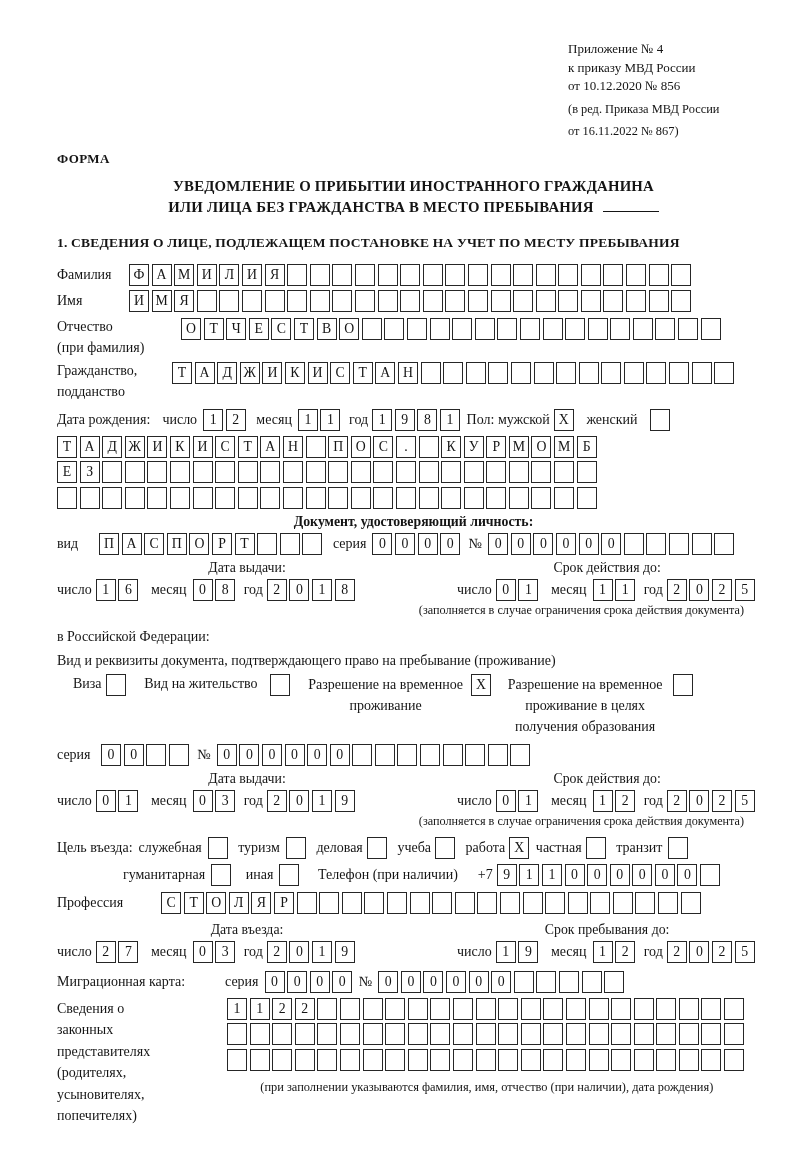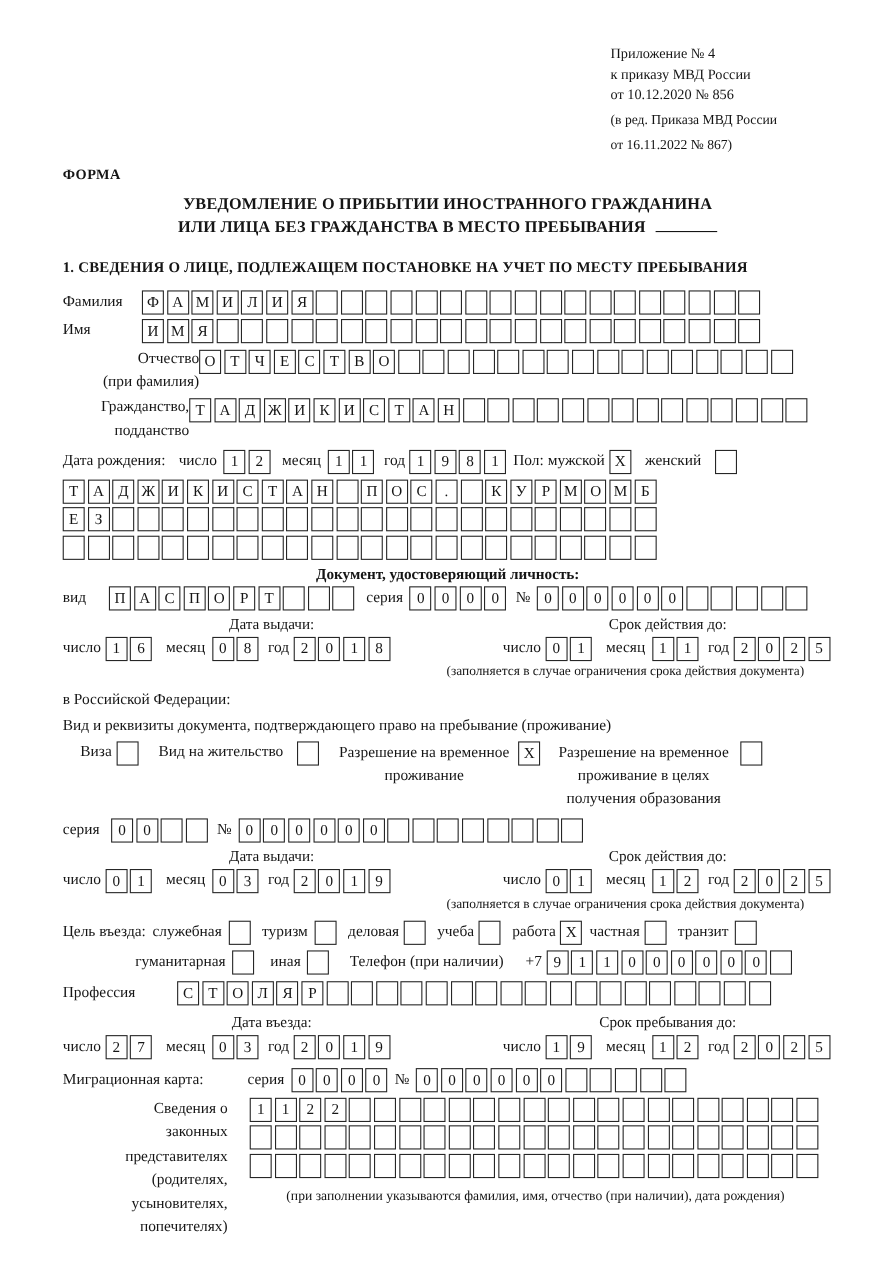--- a/index.html
+++ b/index.html
@@ -1,31 +1,31 @@
 <!DOCTYPE html>
 <html><head>
 <meta charset="utf-8">
 <style>
   html,body{margin:0;padding:0;background:#fff;}
   .page{width:800px;height:1163px;background:#fff;color:#151515;
         font-family:"Liberation Serif","DejaVu Serif",serif;font-size:14px;
-        box-sizing:border-box;padding:40px 43px 0 57px;overflow:hidden;position:relative;}
+        box-sizing:border-box;padding:40px 30px 0 57px;overflow:hidden;position:relative;}
   .hdr{width:200px;margin-left:auto;margin-right:2px;font-size:13px;line-height:18.5px;}
   .hdr .sub{margin-top:4px;font-size:12.4px;}
   .forma{text-align:left;margin:10px 6px 0 0;font-weight:bold;font-size:13px;letter-spacing:.4px;}
   .title{text-align:center;font-weight:bold;font-size:14.8px;line-height:21px;margin-top:9px;letter-spacing:.2px;}
   .tuline{display:inline-block;width:56px;border-bottom:1.7px solid #151515;margin-left:9px;}
   .sec{font-weight:bold;font-size:13.5px;margin-top:17px;letter-spacing:.2px;}
   .box{display:inline-block;width:18px;height:20px;line-height:20px;border:1.6px solid #262626;
        margin-right:2.6px;text-align:center;font-size:13.8px;flex:none;background:#fff;}
   .boxes{display:flex;flex-wrap:nowrap;}
   .frow{display:flex;align-items:center;margin-top:4px;}
   .frow-top{display:flex;align-items:flex-start;margin-top:4px;}
   .lbl{flex:none;line-height:20px;}
-  .lblcol{flex:none;line-height:21.5px;text-align:right;}
+  .lblcol{flex:none;line-height:21.5px;}
   .w42{width:42px}.w44{width:44px}.w72{width:72px}.w115{width:115px}.w124{width:124px}
   .w148{width:148px}.w150{width:150px}.w104{width:104px}.w152{width:152px}
   .ml4{margin-left:4px}.ml6{margin-left:6px}.ml8{margin-left:8px}.ml10{margin-left:10px}
   .ml12{margin-left:12px}.ml14{margin-left:14px}.ml16{margin-left:16px}.ml20{margin-left:20px}
   .mr4{margin-right:4px}.mr6{margin-right:6px}
   .center-head{text-align:center;font-weight:bold;font-size:13.8px;margin-top:5px;}
   .dates{display:flex;margin-top:5px;}
   .dg-l{width:380px;flex:none;}
   .dg-r{margin-left:20px;flex:none;}
   .dg-title{text-align:center;font-size:13.8px;margin-bottom:3px;}

